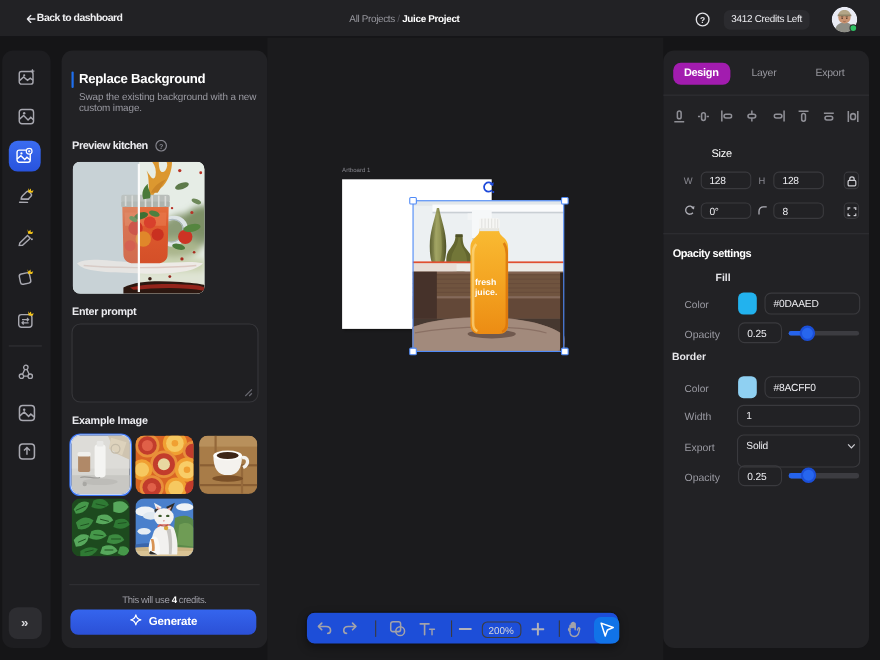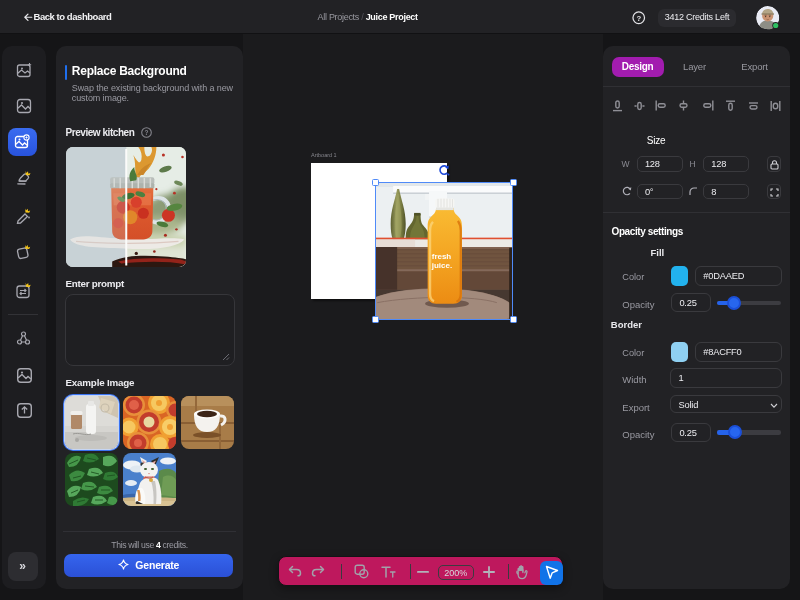--- a/index.html
+++ b/index.html
@@ -392,21 +392,21 @@
   <div class="abs" style="left:371.7px; top:178.5px; width:7px; height:7px; background:#fff; border:1.5px solid #4f8af8; border-radius:1.5px;"></div>
   <div class="abs" style="left:509.6px; top:178.5px; width:7px; height:7px; background:#fff; border:1.5px solid #4f8af8; border-radius:1.5px;"></div>
   <div class="abs" style="left:371.7px; top:316.1px; width:7px; height:7px; background:#fff; border:1.5px solid #4f8af8; border-radius:1.5px;"></div>
   <div class="abs" style="left:509.6px; top:316.1px; width:7px; height:7px; background:#fff; border:1.5px solid #4f8af8; border-radius:1.5px;"></div>
   <svg class="abs" style="left:436.5px; top:163.5px;" width="13" height="12" viewBox="0 0 13 12" fill="none">
       <path d="M10.3 8.9 A4.2 4.2 0 1 1 10.5 3.4" stroke="#1d49da" stroke-width="1.6"></path>
       <path d="M11.9 1.6 L11.3 5.3 L8.1 3.4 Z" fill="#1d49da"></path>
       <circle cx="11.4" cy="10.6" r="1" fill="#1d49da"></circle>
     </svg>
 
-  <div class="abs" style="left:277.8px; top:555.9px; width:284.8px; height:29.9px; background:#be185d; border:1px solid #131315; border-radius:8px; box-shadow:0 3px 8px rgba(0,0,0,0.35);">
+  <div class="abs" style="left:277.8px; top:555.9px; width:284.8px; height:29.9px; background:#1d4ed8; border:1px solid #131315; border-radius:8px; box-shadow:0 3px 8px rgba(0,0,0,0.35);">
 
     <svg class="abs" style="left:9px; top:8.6px;" width="14" height="12" viewBox="0 0 14 12" fill="none" stroke="#a2a2aa" stroke-width="1.5" stroke-linecap="round" stroke-linejoin="round">
         <path d="M4.5 1.5 L1.5 4.5 L4.5 7.5"></path>
         <path d="M1.8 4.5 H8.5 C11 4.5 12.5 6 12.5 8.2 C12.5 10 11.4 10.8 10 10.8"></path>
       </svg>
     <svg class="abs" style="left:32.5px; top:8.6px;" width="14" height="12" viewBox="0 0 14 12" fill="none" stroke="#a2a2aa" stroke-width="1.5" stroke-linecap="round" stroke-linejoin="round">
         <path d="M9.5 1.5 L12.5 4.5 L9.5 7.5"></path>
         <path d="M12.2 4.5 H5.5 C3 4.5 1.5 6 1.5 8.2 C1.5 10 2.6 10.8 4 10.8"></path>
       </svg>
     <div class="abs" style="left:62.6px; top:7.5px; width:1px; height:15px; background:#3a3a3f;"></div>
@@ -521,21 +521,21 @@
     <div class="abs" style="left:114.7px; top:255px; width:63.8px; height:4.4px; background:#3c3c41; border-radius:2.2px;"></div>
     <div class="abs" style="left:114.7px; top:255px; width:20px; height:4.4px; background:#2563eb; border-radius:2.2px;"></div>
     <div class="abs" style="left:124.5px; top:250.2px; width:14px; height:14px; background:#2766ee; border:2px solid #1b4fd8; border-radius:50%;"></div>
     <div class="abs" style="left:8.3px; top:273px; font-size:9.5px; font-weight:bold; color:#e8e8ec;">Border</div>
     <div class="abs glabel" style="left:19.8px; top:302px; font-size:9.2px;">Color</div>
     <div class="abs" style="left:68.4px; top:296px; width:17.5px; height:20.3px; background:#8fd0f2; border-radius:5px;"></div>
     <div class="abs inputbox" style="left:92.2px; top:296px; width:87.2px; height:20.3px; border:1px solid #3a3a3e; border-radius:6px; font-size:9.3px; letter-spacing:-0.2px; color:#ececf0; line-height:18.5px; padding-left:7.5px;">#8ACFF0</div>
     <div class="abs glabel" style="left:19.8px; top:328.5px; font-size:9.5px;">Width</div>
     <div class="abs inputbox" style="left:67.5px; top:322.5px; width:112px; height:20.3px; border:1px solid #3a3a3e; border-radius:6px; font-size:9.3px; letter-spacing:-0.2px; color:#ececf0; line-height:18.5px; padding-left:7.5px;">1</div>
     <div class="abs glabel" style="left:19.8px; top:356px; font-size:9.5px;">Export</div>
-    <div class="abs inputbox" style="left:67.5px; top:349.5px; width:112px; height:18px; border:1px solid #3a3a3e; border-radius:6px; font-size:9.3px; letter-spacing:-0.2px; color:#ececf0; line-height:19px; padding-left:7.5px;">Solid</div>
+    <div class="abs inputbox" style="left:67.5px; top:349.5px; width:112px; height:30px; border:1px solid #3a3a3e; border-radius:6px; font-size:9.3px; letter-spacing:-0.2px; color:#ececf0; line-height:19px; padding-left:7.5px;">Solid</div>
     <svg class="abs" style="left:167px; top:357.5px;" width="8" height="5.5" viewBox="0 0 8 5.5" fill="none" stroke="#cfcfd4" stroke-width="1.1">
         <path d="M1 1 L4 4.2 L7 1"></path>
       </svg>
     <div class="abs glabel" style="left:19.8px; top:383.5px; font-size:9.5px;">Opacity</div>
     <div class="abs inputbox" style="left:68.4px; top:377px; width:40.5px; height:19.7px; border:1px solid #3a3a3e; border-radius:6px; font-size:9.3px; letter-spacing:-0.2px; color:#ececf0; line-height:18px; padding-left:7.5px;">0.25</div>
     <div class="abs" style="left:114.7px; top:384.7px; width:63.8px; height:4.4px; background:#3c3c41; border-radius:2.2px;"></div>
     <div class="abs" style="left:114.7px; top:384.7px; width:20px; height:4.4px; background:#2563eb; border-radius:2.2px;"></div>
     <div class="abs" style="left:125.5px; top:379.9px; width:14px; height:14px; background:#2766ee; border:2px solid #1b4fd8; border-radius:50%;"></div>
   </div>
 </div>

